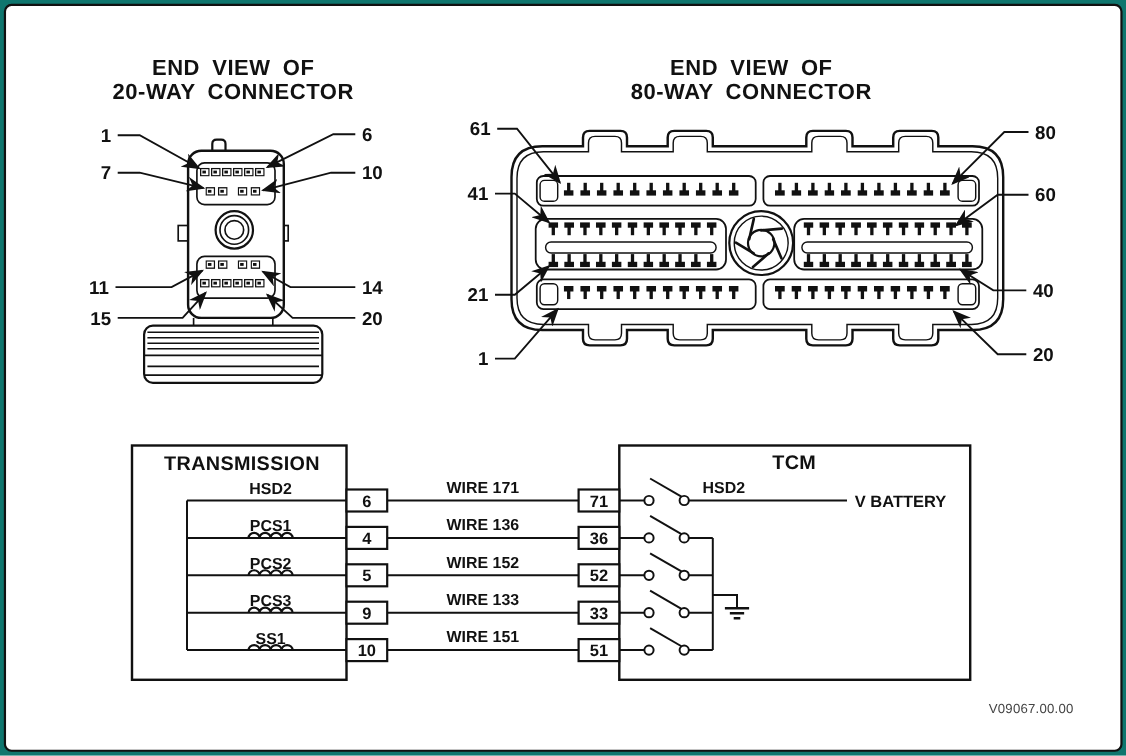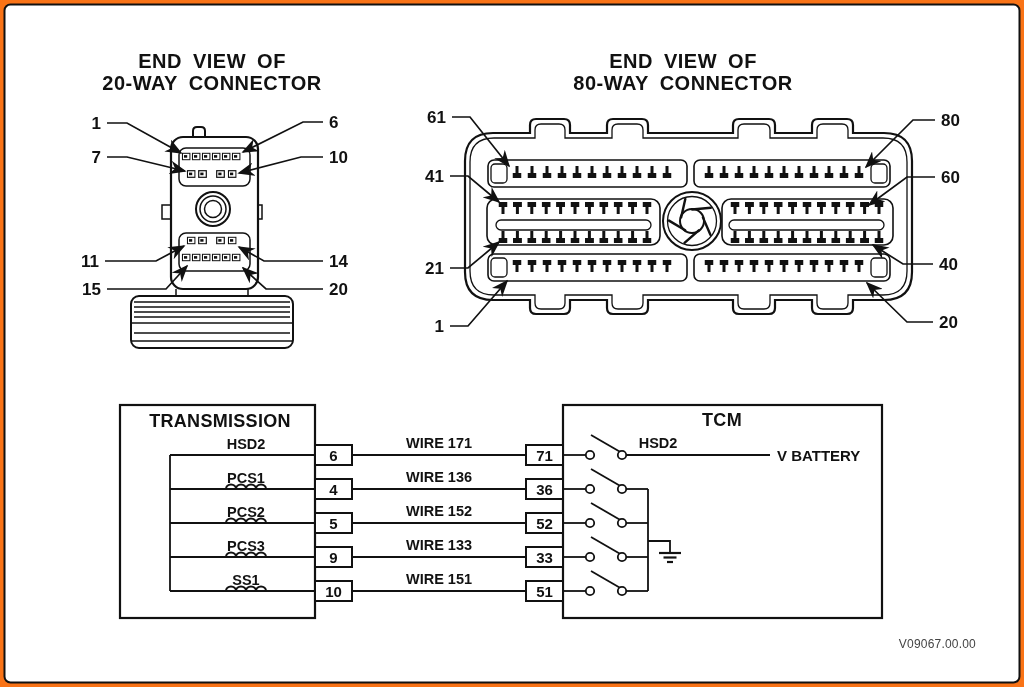--- a/index.html
+++ b/index.html
@@ -1,16 +1,16 @@
 <!DOCTYPE html>
 <html><head>
 <meta charset="utf-8">
 <style>
   html,body{margin:0;padding:0;background:#fff;}
-  .page{position:relative;width:1024px;height:687px;background:#f97316;}
+  .page{position:relative;width:1024px;height:687px;background:#0f766e;}
   svg text{font-family:"Liberation Sans","DejaVu Sans",sans-serif;fill:#111;}
   .t-title{font-size:20px;font-weight:bold;word-spacing:5px;letter-spacing:.5px;}
   .t-pin{font-size:17px;font-weight:bold;}
   .t-box{font-size:18px;font-weight:bold;letter-spacing:.3px;}
   .t-sm{font-size:14.5px;font-weight:bold;}
   .t-num{font-size:15px;font-weight:bold;}
   .t-foot{font-size:12px;font-weight:normal;fill:#444;letter-spacing:.2px;}
   .s22{stroke:#111;stroke-width:2.2;fill:none;}
   .s2{stroke:#111;stroke-width:2;fill:none;}
   .s18{stroke:#111;stroke-width:1.8;fill:none;}

